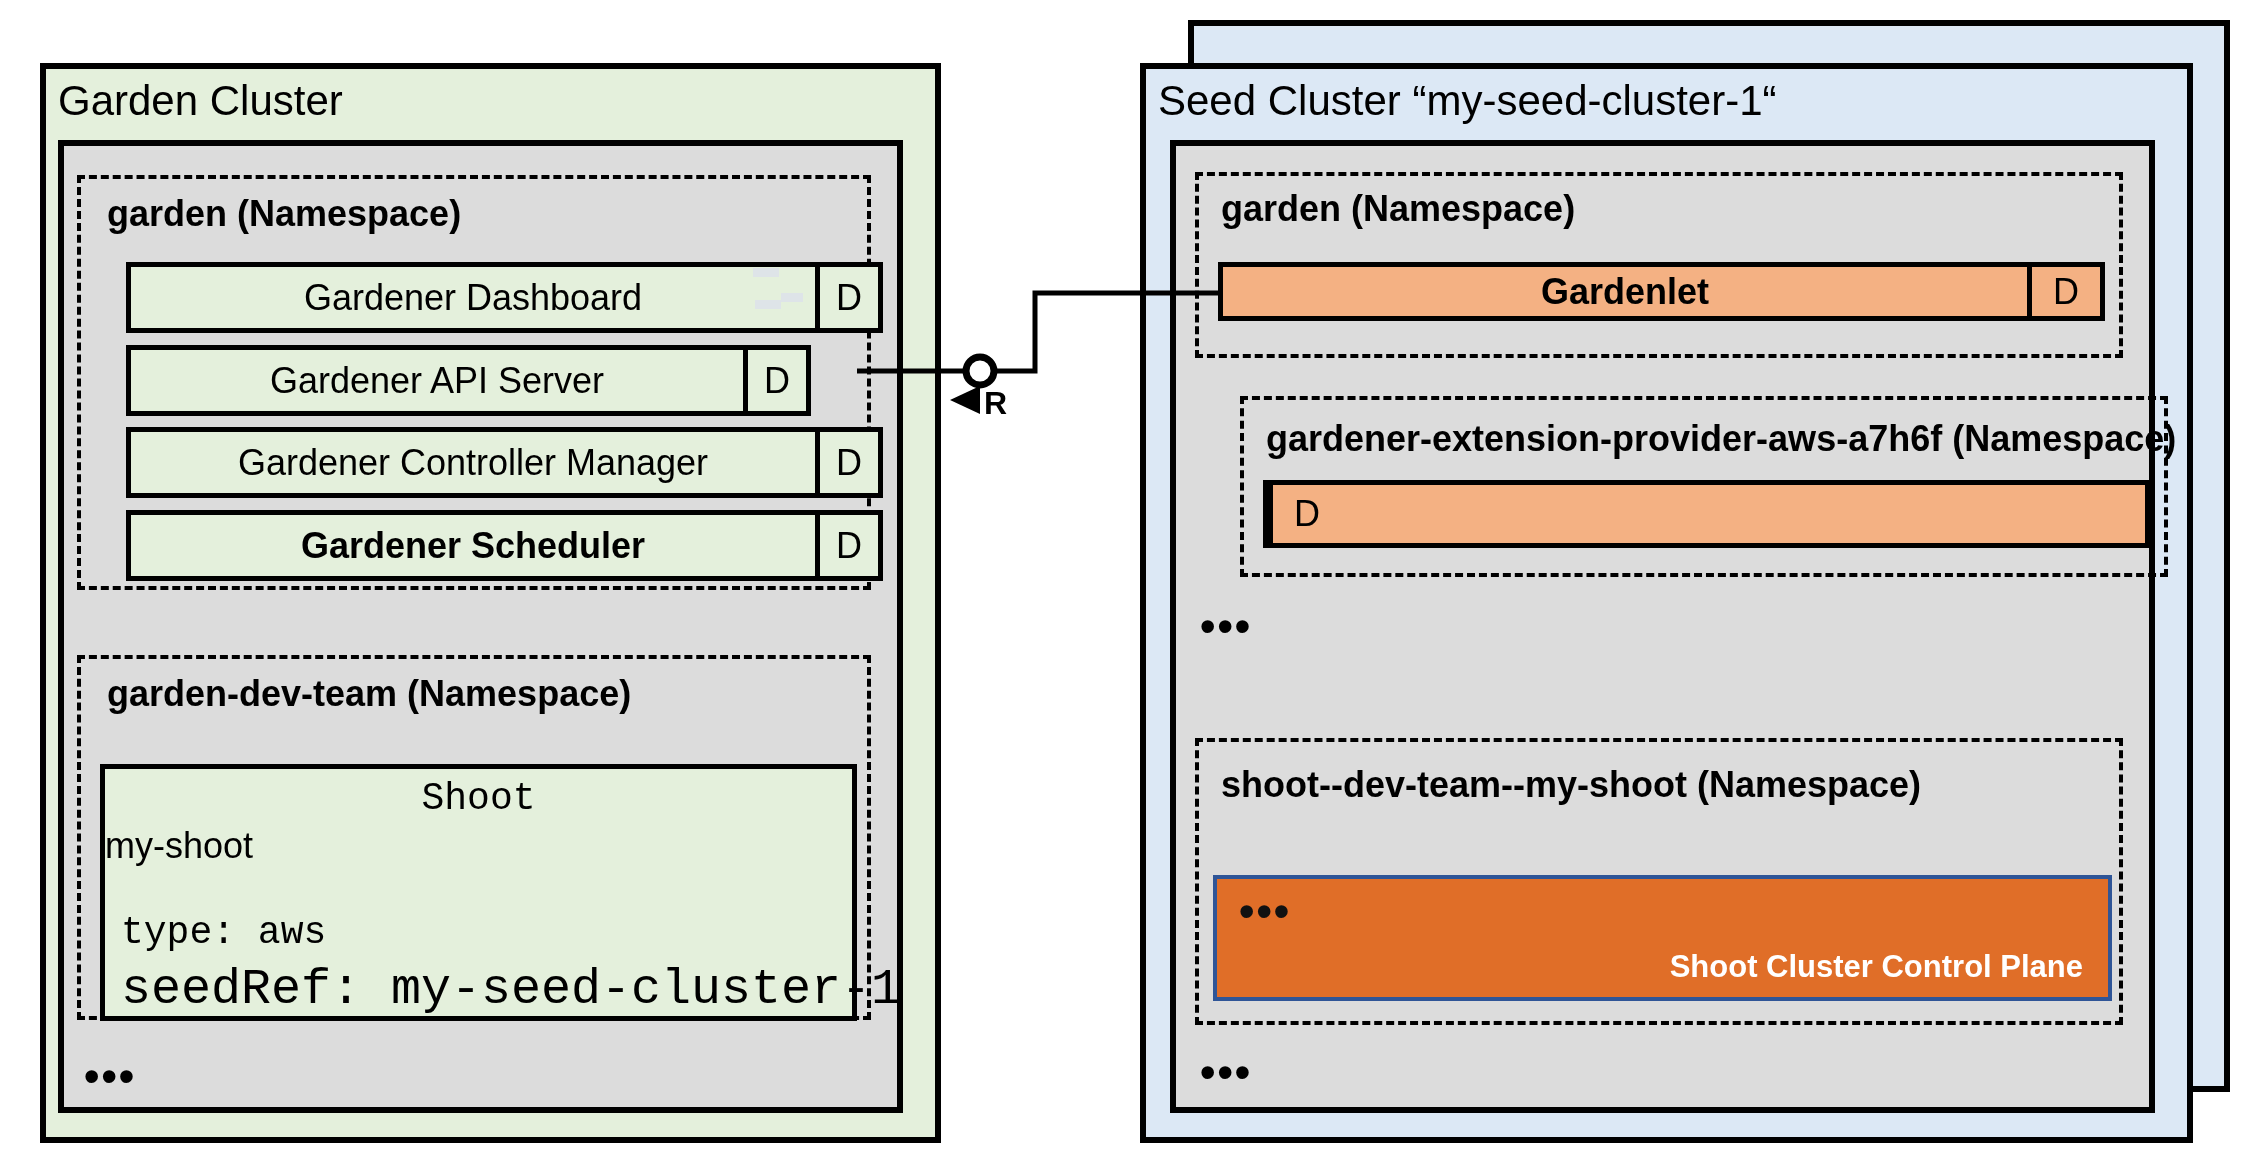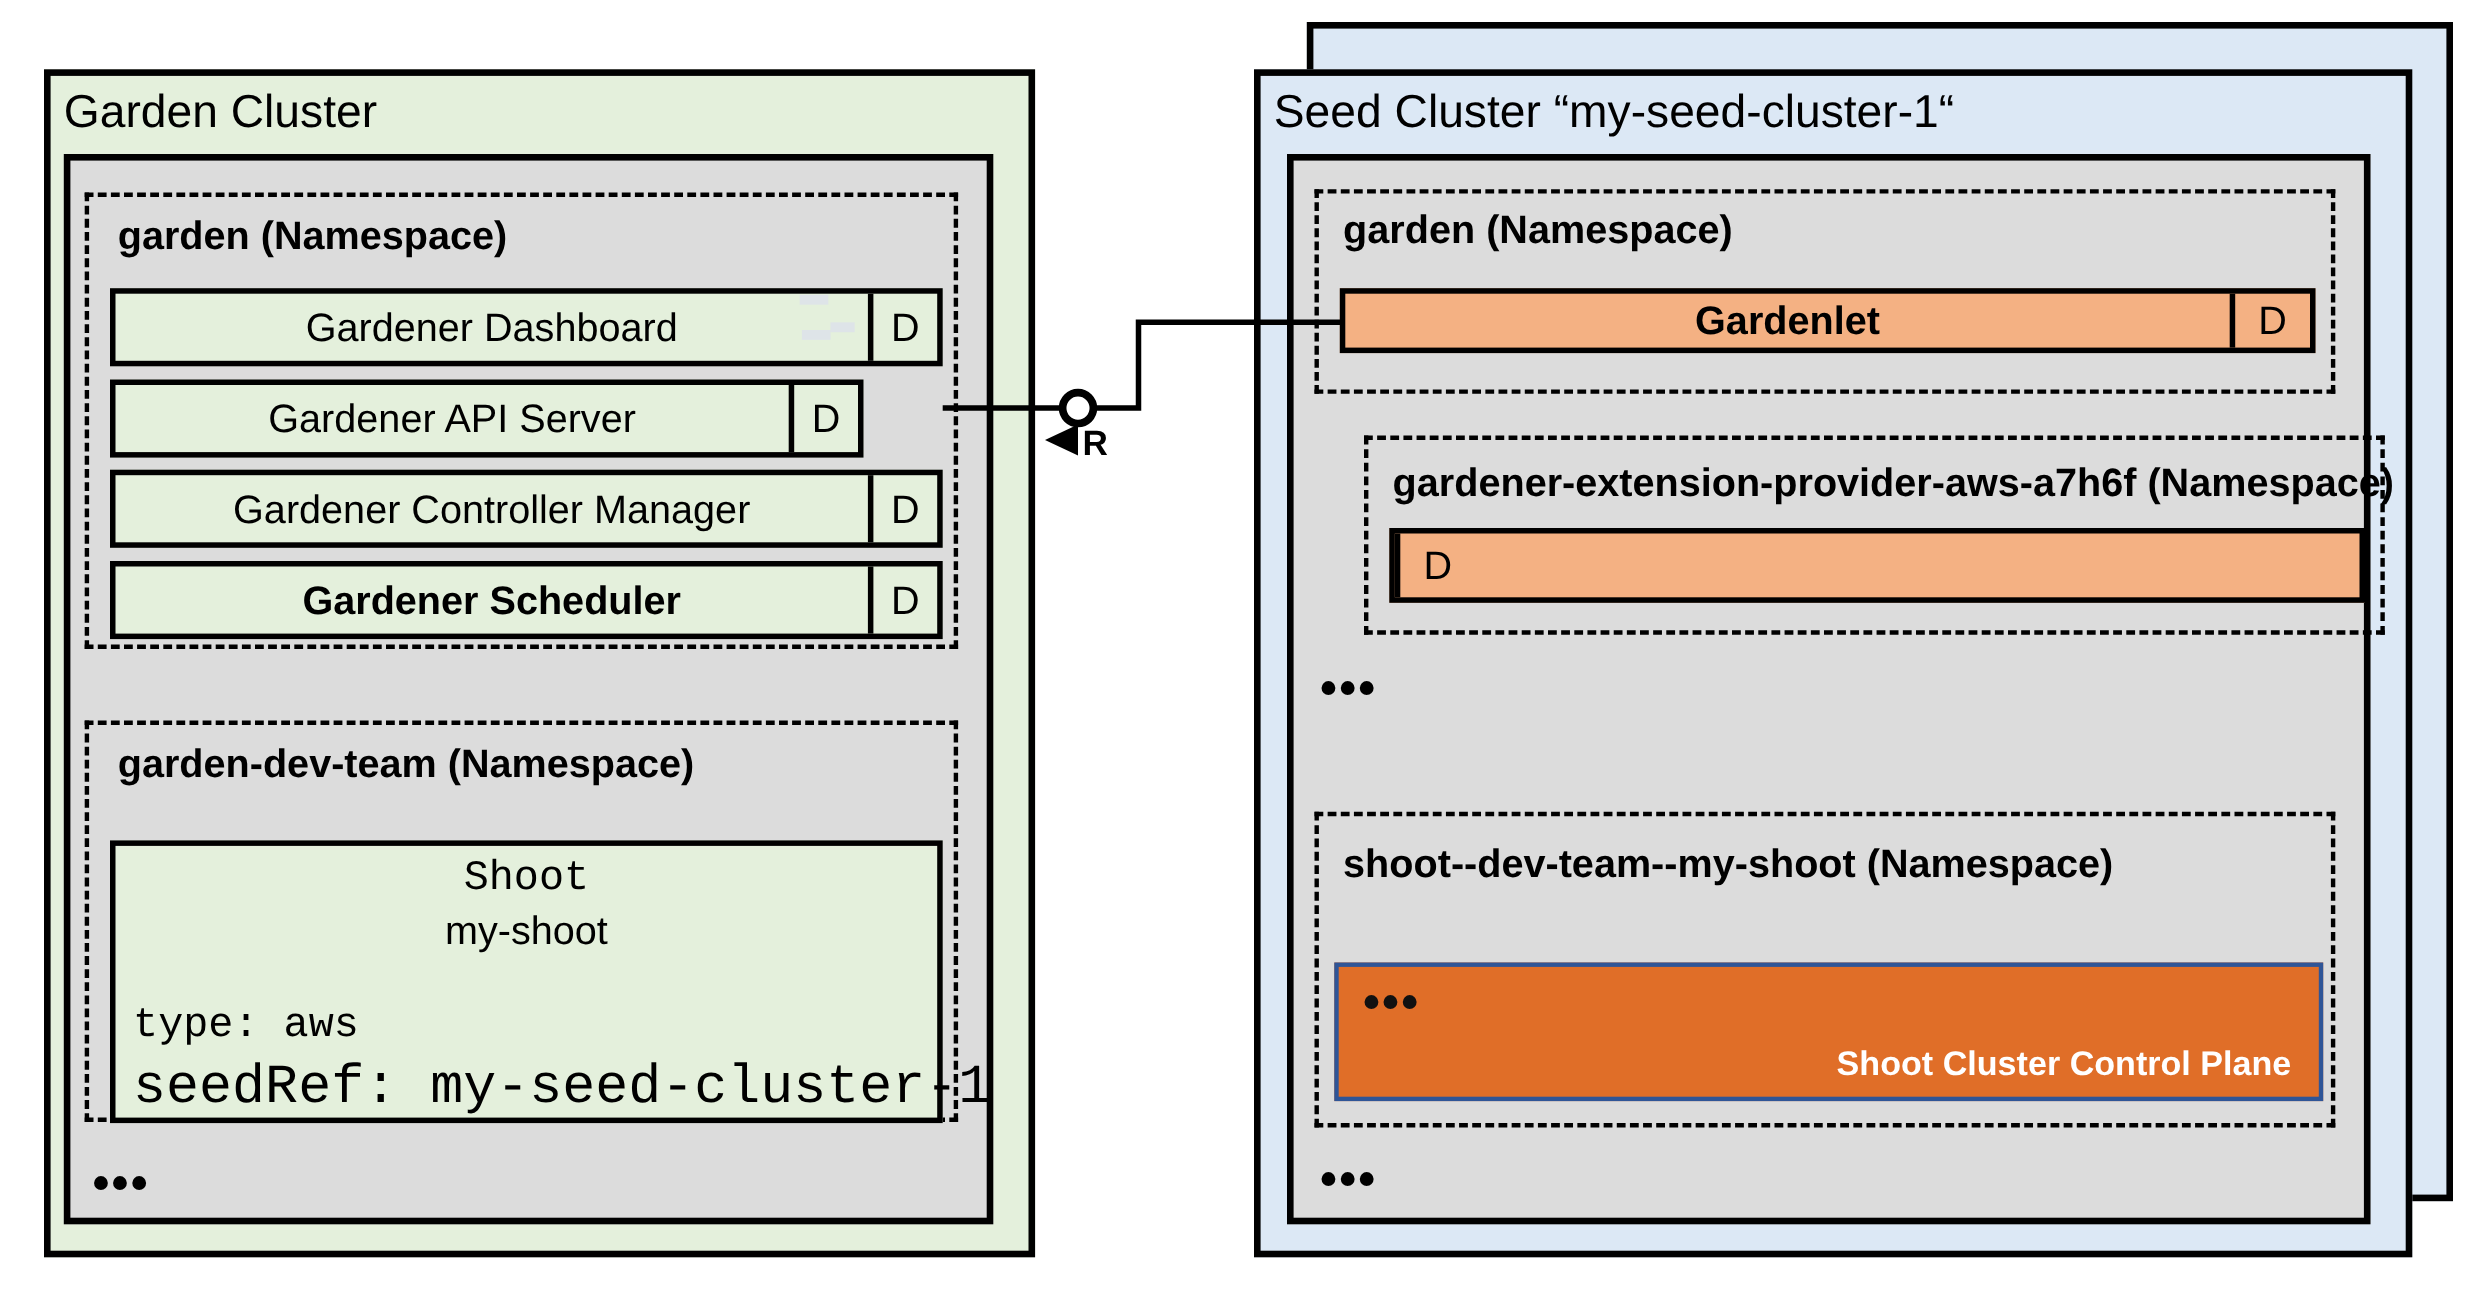--- a/index.html
+++ b/index.html
@@ -21,30 +21,30 @@
   .garden-cluster{left:40px;top:63px;width:901px;height:1080px;background:var(--garden-bg);z-index:1;}
   .seed-back{left:1188px;top:20px;width:1042px;height:1072px;background:var(--seed-bg);z-index:1;}
   .seed-front{left:1140px;top:63px;width:1053px;height:1080px;background:var(--seed-bg);z-index:2;}
   .cluster-title{position:absolute;left:12px;top:8px;font-size:42px;font-weight:400;white-space:nowrap;}
   .gray-panel{background:var(--namespace-bg);border:6px solid #000;z-index:3;}
   .garden-gray{left:58px;top:140px;width:845px;height:973px;}
   .seed-gray{left:1170px;top:140px;width:985px;height:973px;}
   .ns{position:absolute;box-sizing:border-box;border:4px dashed #000;z-index:4;}
   .ns-label{position:absolute;font-size:36px;font-weight:700;white-space:nowrap;}
   .comp-row{position:absolute;box-sizing:border-box;border:5px solid #000;display:flex;align-items:stretch;font-size:36px;}
-  .comp-green{background:var(--component-green);}
+  .comp-green{background:var(--component-green);margin-left:26px;}
   .comp-orange{background:var(--component-orange);}
   .comp-label{flex:1;display:flex;align-items:center;justify-content:center;white-space:nowrap;}
   .comp-badge{width:58px;border-left:5px solid #000;display:flex;align-items:center;justify-content:center;}
   .badge-wide{width:68px;}
   .bold{font-weight:700;}
   .shoot-box{position:absolute;box-sizing:border-box;border:5px solid #000;background:var(--component-green);margin-top:22px;}
   .mono{font-family:"Liberation Mono","DejaVu Sans Mono",monospace;}
   .shoot-kind{position:absolute;left:0;right:0;top:8px;text-align:center;font-size:38px;}
-  .shoot-name{position:absolute;left:0;right:0;top:56px;text-align:center;font-size:36px;}
+  .shoot-name{position:absolute;left:0;right:0;top:56px;text-align:left;font-size:36px;}
   .shoot-spec1{position:absolute;left:16px;top:142px;font-size:38px;white-space:pre;}
   .shoot-spec2{position:absolute;left:16px;top:192px;font-size:50px;white-space:pre;}
   .ellipsis{position:absolute;font-size:44px;font-weight:700;letter-spacing:2px;line-height:1;z-index:5;}
   .control-plane{position:absolute;box-sizing:border-box;border:4px solid var(--control-plane-border);background:var(--control-plane-orange);}
   .cp-label{position:absolute;right:25px;bottom:12px;color:#ffffff;font-size:31px;font-weight:700;white-space:nowrap;}
   .cp-ellipsis{position:absolute;left:22px;top:10px;color:#111;}
   .connector-svg{position:absolute;left:0;top:0;z-index:10;pointer-events:none;}
   .artifact{position:absolute;background:#dde2ea;opacity:.85;}
 </style>
 </head>

